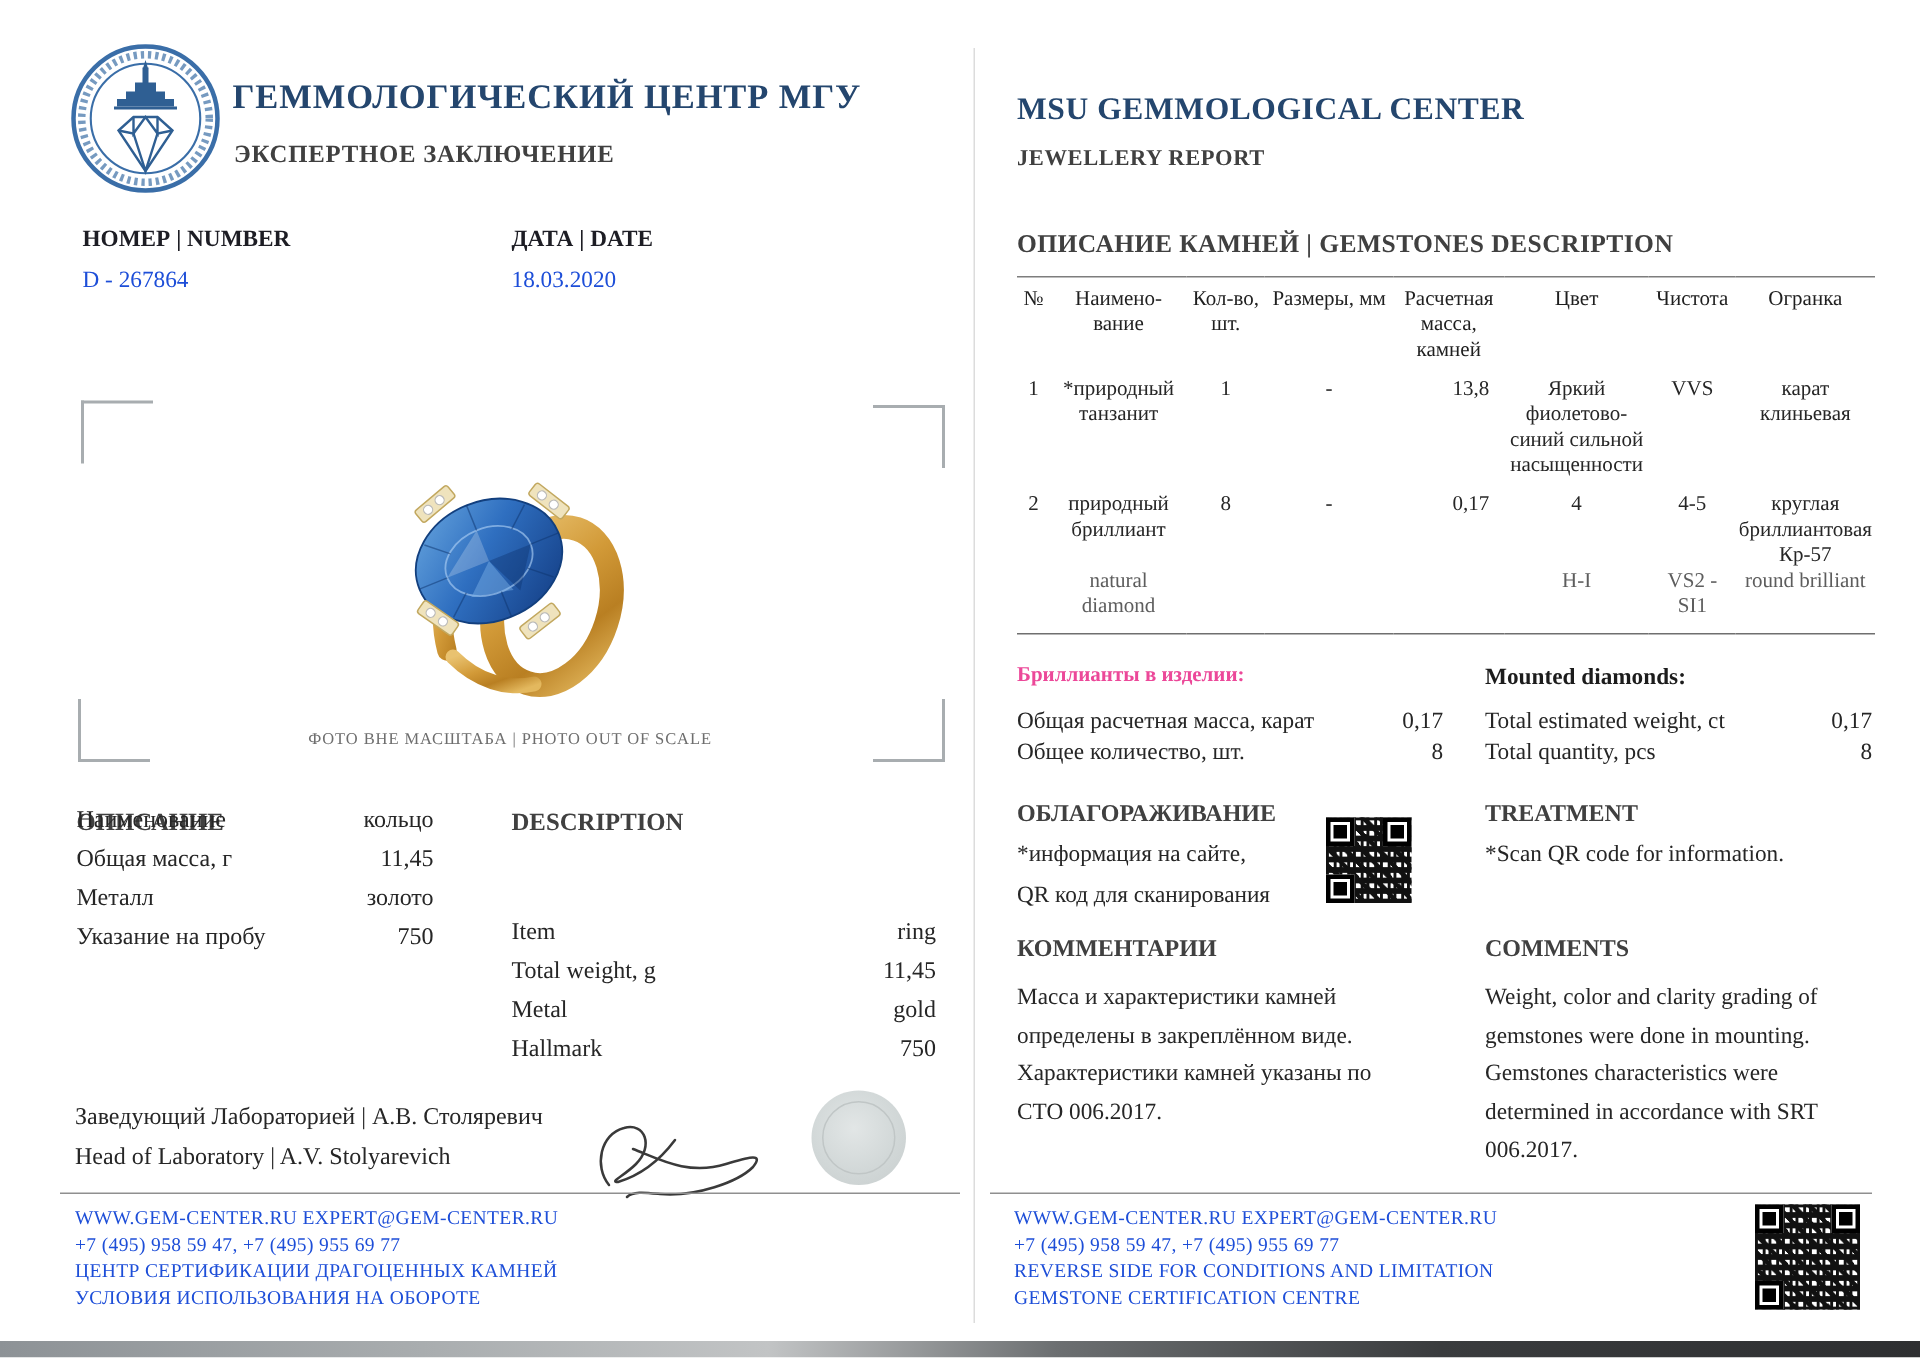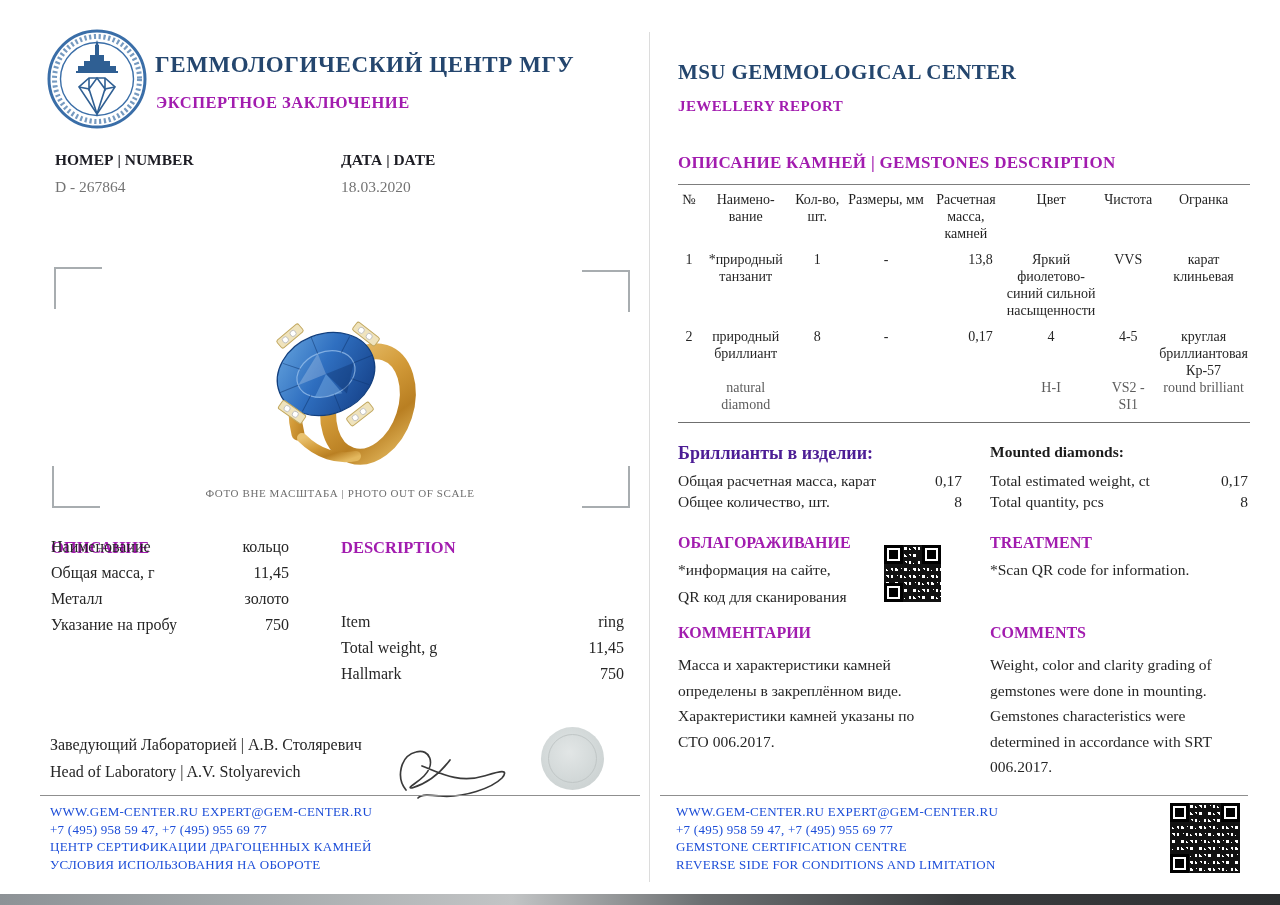--- a/index.html
+++ b/index.html
@@ -2,22 +2,22 @@
 <html><head>
 <meta charset="utf-8">
 <style>
   html,body{margin:0;padding:0;}
   body{width:1280px;height:905px;position:relative;background:#ffffff;
        font-family:"Liberation Serif", serif;color:#262626;overflow:hidden;}
   .abs{position:absolute;}
 
   
   .navy{color:#24466e;}
-  .steel{color:#a21caf;}
-  .valblue{color:#737373;}
+  .steel{color:#404040;}
+  .valblue{color:#1d4ed8;}
 
   
   #logo{left:46px;top:28px;width:102px;height:102px;}
   #org-title-ru{left:155px;top:52px;font-size:23px;letter-spacing:.6px;font-weight:600;}
   #doc-type-ru{left:156px;top:93px;font-size:16.5px;letter-spacing:.5px;font-weight:600;}
 
   #number-label{left:55px;top:151px;font-size:15.5px;font-weight:600;color:#1d1d24;}
   #number-value{left:55px;top:178px;font-size:15.5px;}
   #date-label{left:341px;top:151px;font-size:15.5px;font-weight:600;color:#1d1d24;}
   #date-value{left:341px;top:178px;font-size:15.5px;}
@@ -74,21 +74,21 @@
   #gem-table tr.en-row td{padding-bottom:9px;color:#5d5d5d;}
   #gem-table tr.b-after td{border-bottom:1px solid #9a9a9a;}
   #gem-table tr.b-end td{border-bottom:1.5px solid #6f6f6f;}
   #gem-table .c-num{width:20px;}   #gem-table .c-name{width:92px;}
   #gem-table .c-qty{width:56px;}   #gem-table .c-meas{width:92px;}
   #gem-table .c-wt{width:74px;}    #gem-table .c-col{width:94px;}
   #gem-table .c-cla{width:56px;}   #gem-table .c-cut{width:88px;}
   #gem-table td.wt{text-align:right;padding-right:10px;}
 
   
-  #mounted-ru-title{left:678px;top:443px;font-size:18px;font-weight:700;color:#4c1d95;}
+  #mounted-ru-title{left:678px;top:443px;font-size:14px;font-weight:700;color:#ec4899;}
   #mounted-en-title{left:990px;top:443px;font-size:15.5px;font-weight:700;color:#1c1c1c;}
   .mounted{font-size:15.5px;line-height:21px;border-collapse:collapse;}
   #mounted-ru{left:678px;top:470px;width:284px;}
   #mounted-en{left:990px;top:470px;width:258px;}
   .mounted td{padding:0;vertical-align:top;}
   .mounted td.v{text-align:right;}
 
   
   #treat-ru-title{left:678px;top:534px;font-size:16px;font-weight:600;}
   #treat-ru-l1{left:678px;top:561px;font-size:15.5px;}
@@ -240,20 +240,24 @@
   <tbody>
       <tr>
         <td>Item</td>
         <td class="v">ring</td>
       </tr>
   <tr>
         <td>Total weight, g</td>
         <td class="v">11,45</td>
       </tr>
   <tr>
+        <td>Metal</td>
+        <td class="v">gold</td>
+      </tr>
+  <tr>
         <td>Hallmark</td>
         <td class="v">750</td>
       </tr>
 </tbody>
   </table>
 
 <div id="sig-ru" class="abs">Заведующий Лабораторией  |  А.В. Столяревич</div>
 <div id="sig-en" class="abs">Head of Laboratory  |  A.V. Stolyarevich</div>
 <div id="seal" class="abs"></div>
 <svg id="signature" class="abs" viewBox="0 0 140 68">
@@ -362,22 +366,22 @@
 
 <div id="comm-ru-title" class="abs steel">КОММЕНТАРИИ</div>
 <div id="comm-ru-text" class="abs">Масса и характеристики камней определены в закреплённом виде. Характеристики камней указаны по СТО 006.2017.</div>
 <div id="comm-en-title" class="abs steel">COMMENTS</div>
 <div id="comm-en-text" class="abs">Weight, color and clarity grading of gemstones were done in mounting. Gemstones characteristics were determined in accordance with SRT 006.2017.</div>
 
 <div id="rule-right" class="abs rule-h"></div>
 <div id="footer-right" class="abs footer">
   <div>WWW.GEM-CENTER.RU EXPERT@GEM-CENTER.RU</div>
   <div>+7 (495) 958 59 47, +7 (495) 955 69 77</div>
+  <div>REVERSE SIDE FOR CONDITIONS AND LIMITATION</div>
   <div>GEMSTONE CERTIFICATION CENTRE</div>
-  <div>REVERSE SIDE FOR CONDITIONS AND LIMITATION</div>
 </div>
 <div id="qr-footer" class="abs qr">
   <div class="f tl"></div>
   <div class="f tr"></div>
   <div class="f bl"></div>
 </div>
 
 <div id="bottom-edge" class="abs"></div>
 
 </body></html>

